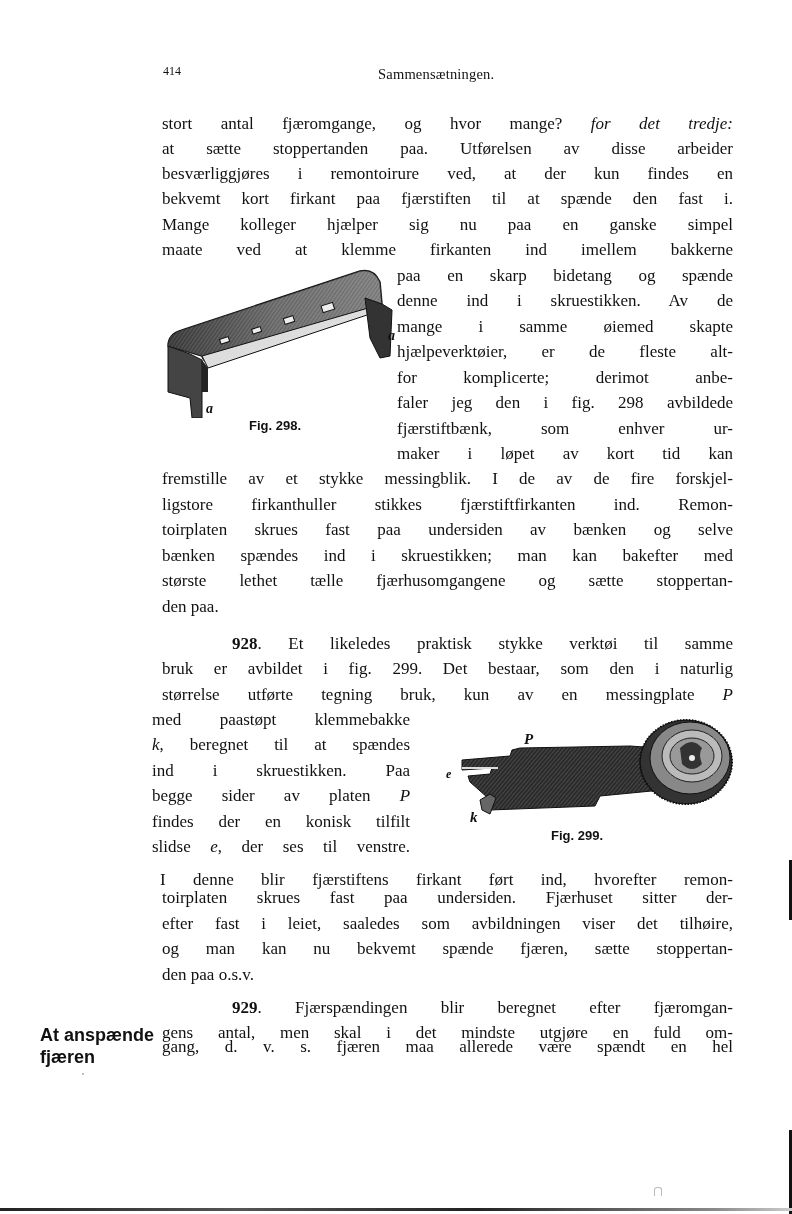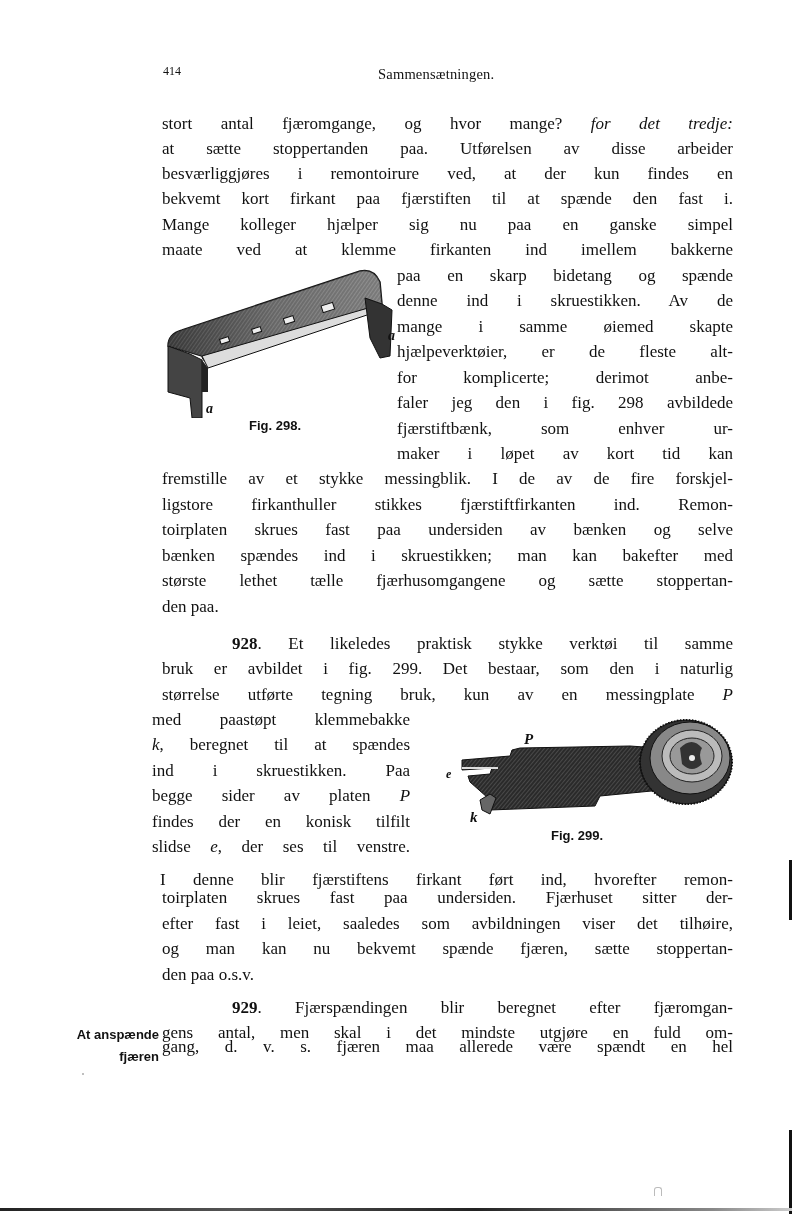--- a/index.html
+++ b/index.html
@@ -11,21 +11,21 @@
           text-align:justify; text-align-last:justify; }
   .full { left:162px; width:571px; }
   .right-col { left:397px; width:336px; }
   .left-col { left:152px; width:258px; }
   .last { text-align-last:left; }
   i { font-style:italic; }
   b { font-weight:bold; }
   .fig-cap { position:absolute; font-family:"Liberation Sans", "DejaVu Sans", sans-serif;
              font-weight:bold; font-size:13px; }
   .margin-note { position:absolute; font-family:"Liberation Sans", "DejaVu Sans", sans-serif;
-                 font-weight:bold; font-size:13px; text-align:right; line-height:24px; }
+                 font-weight:bold; font-size:18px; line-height:24px; }
   .fig { position:absolute; }
   .edge-right { position:absolute; right:0; width:3px; background:#111; }
   .edge-bottom { position:absolute; left:0; bottom:3px; height:3px; width:792px;
                  background:linear-gradient(90deg,#222 0%,#555 30%,#222 60%,#888 90%,#ccc 100%); }
   .speck { position:absolute; width:2px; height:2px; background:#aaa; border-radius:1px; }
 </style>
 </head>
 <body>
 
 <div class="page-num">414</div>

